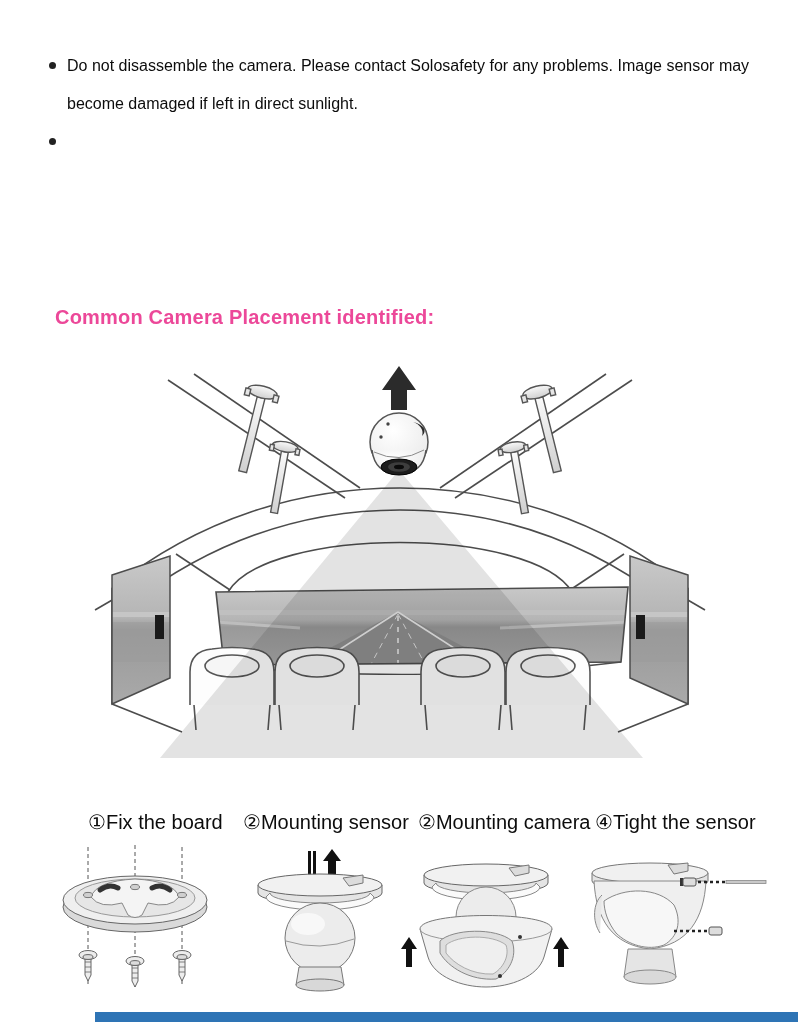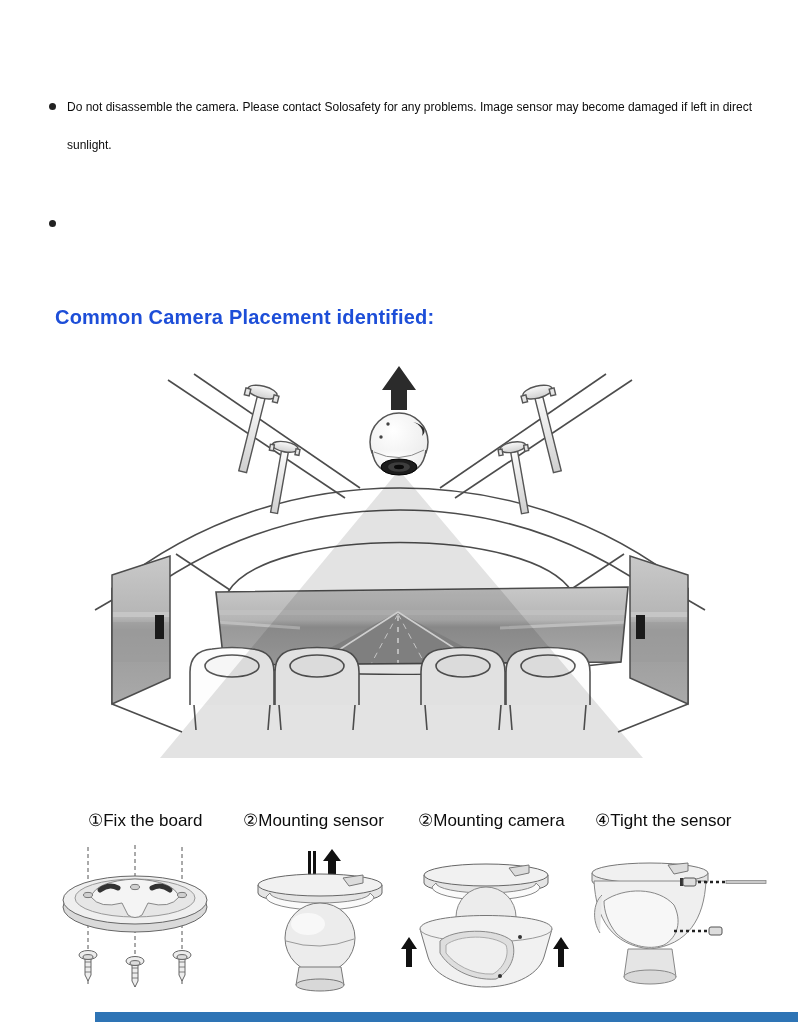--- a/index.html
+++ b/index.html
@@ -12,41 +12,40 @@
     overflow:hidden;
   }
   
   .notes{
     position:absolute;left:44px;top:47px;width:716px;
     list-style:none;margin:0;padding:0;
   }
   .notes li{
     position:relative;
     padding-left:23px;
-    font-size:12px;
+    font-size:16px;
     line-height:38px;
     color:#0c0c0c;
-    margin-top:41px;
   }
   .notes .dot{
     position:absolute;left:5px;top:15px;
     width:7px;height:7px;border-radius:50%;
     background:#222;
   }
   
   .section-heading{
     position:absolute;left:55px;top:306px;margin:0;
-    font-size:20px;font-weight:bold;color:#1d4ed8;
+    font-size:20px;font-weight:bold;color:#ec4899;
     letter-spacing:0.2px;
   }
   
   .mainfig{position:absolute;left:0;top:360px;}
   .step-label{
     position:absolute;top:810px;
-    font-size:17px;color:#0c0c0c;white-space:nowrap;
+    font-size:20px;color:#0c0c0c;white-space:nowrap;
   }
   .step-art{position:absolute;}
   
   .footer-bar{
     position:absolute;left:95px;top:1012px;width:703px;height:10px;
     background:#2e74b5;
   }
 </style>
 </head>
 <body>

